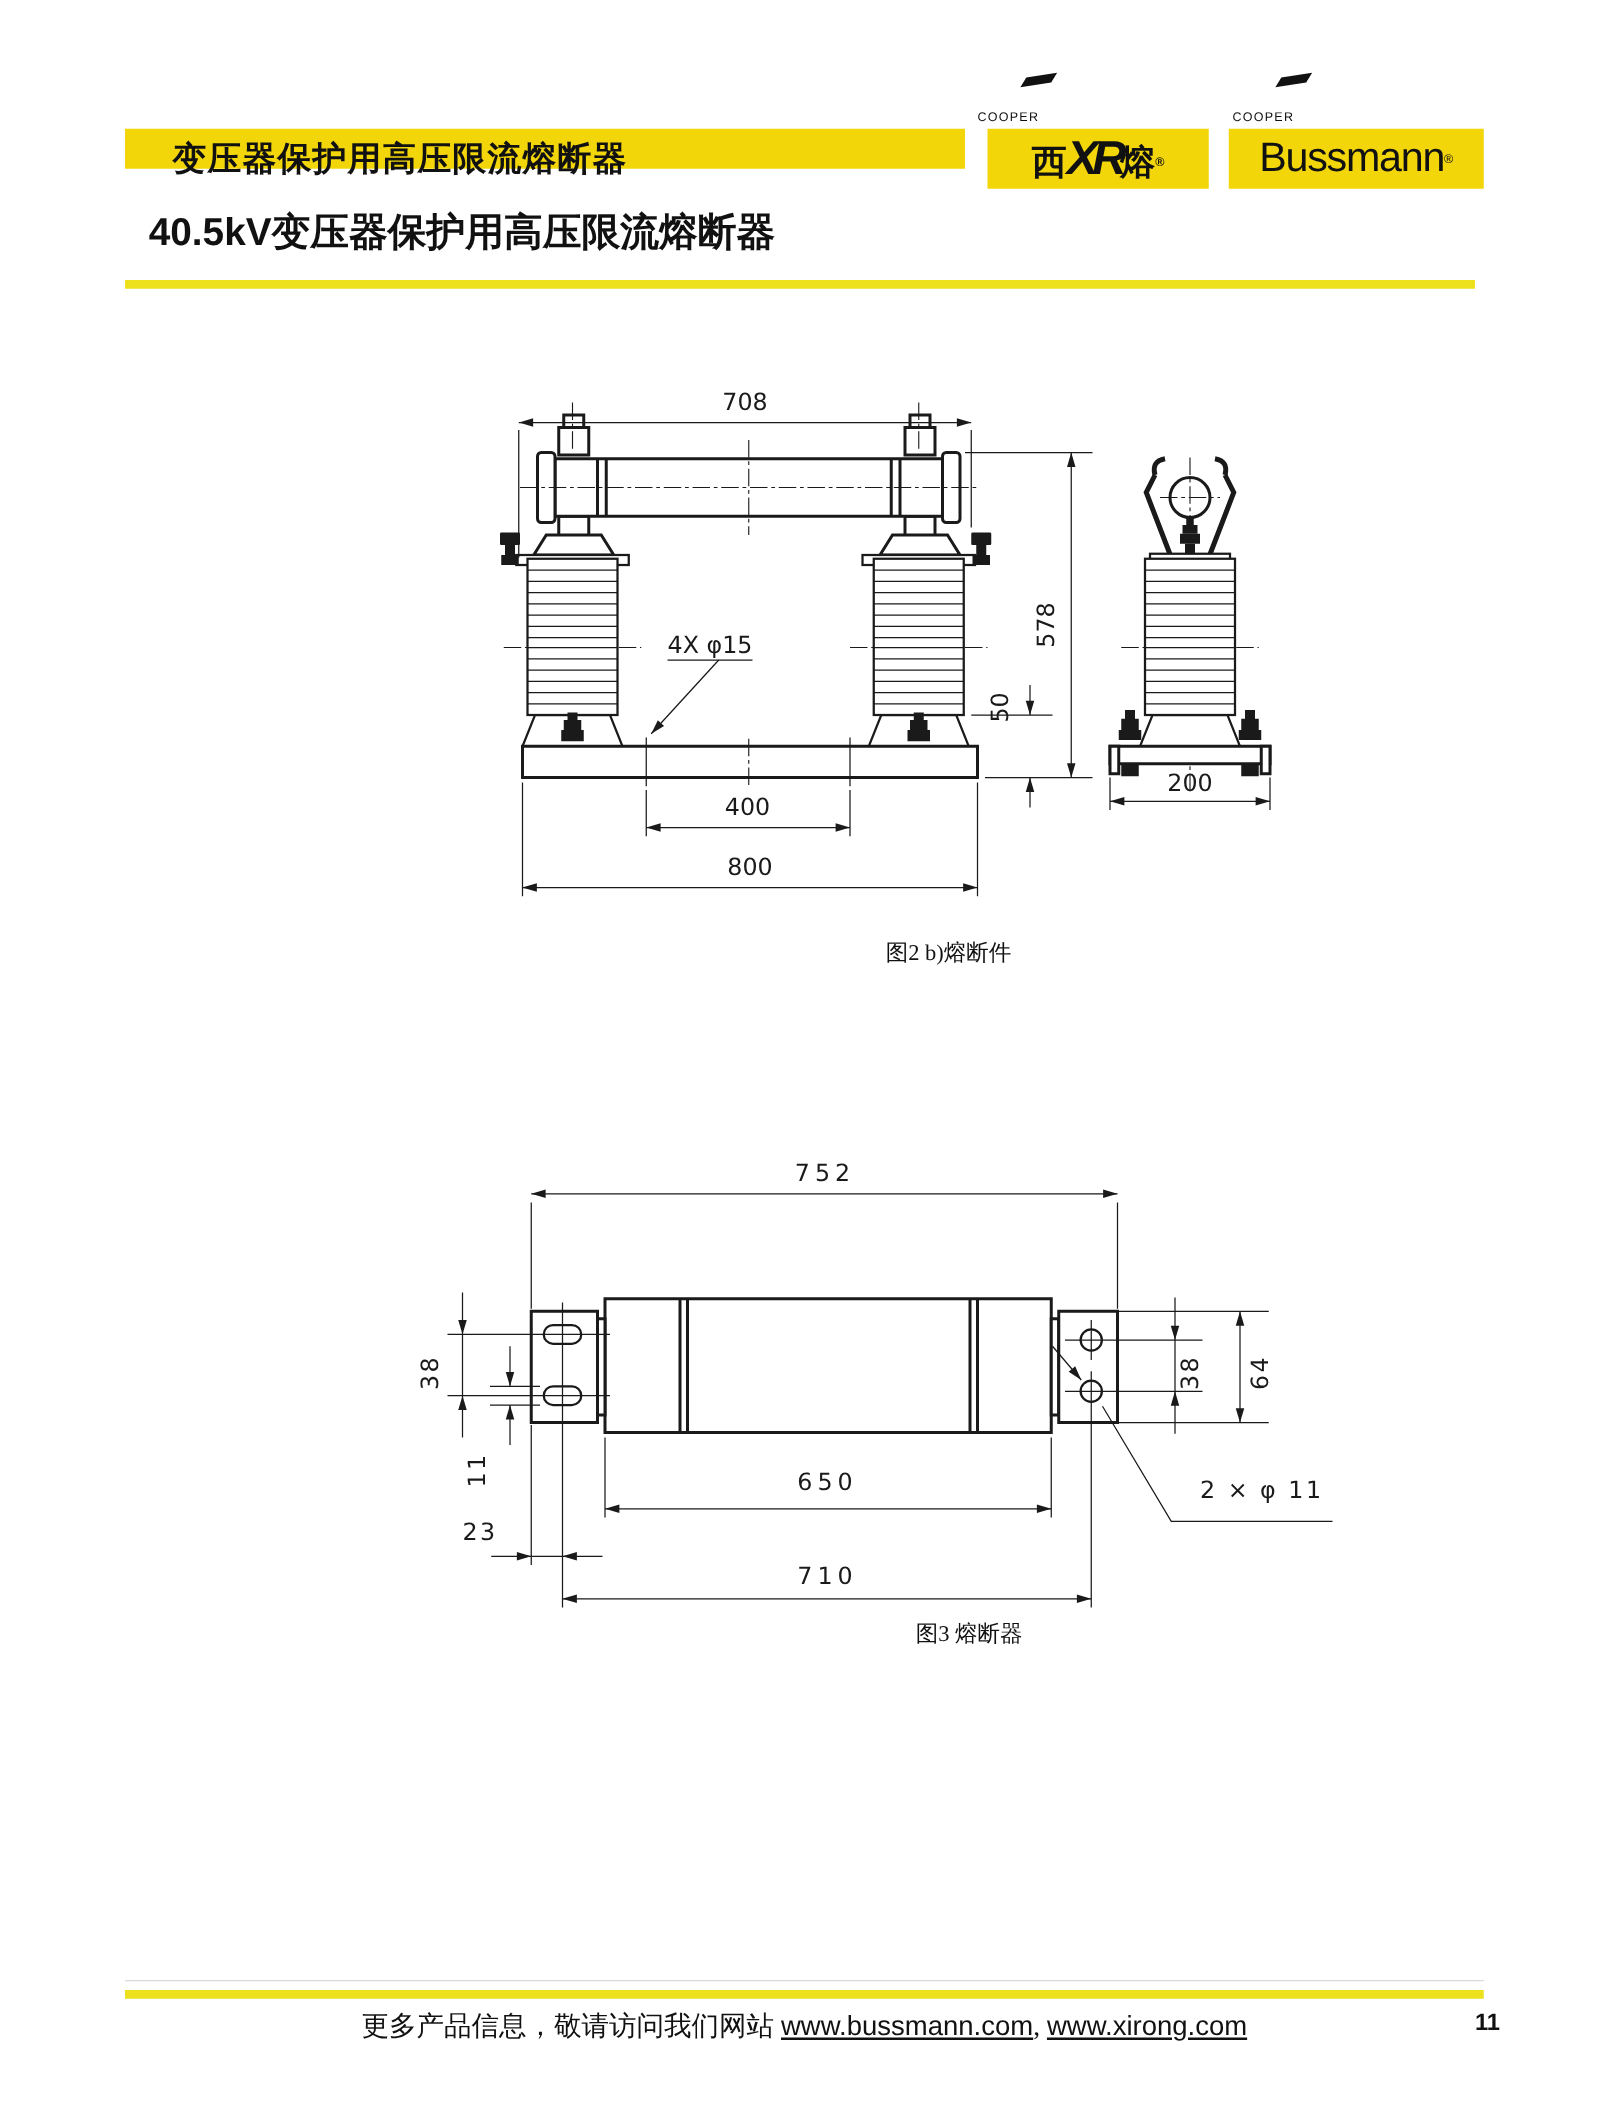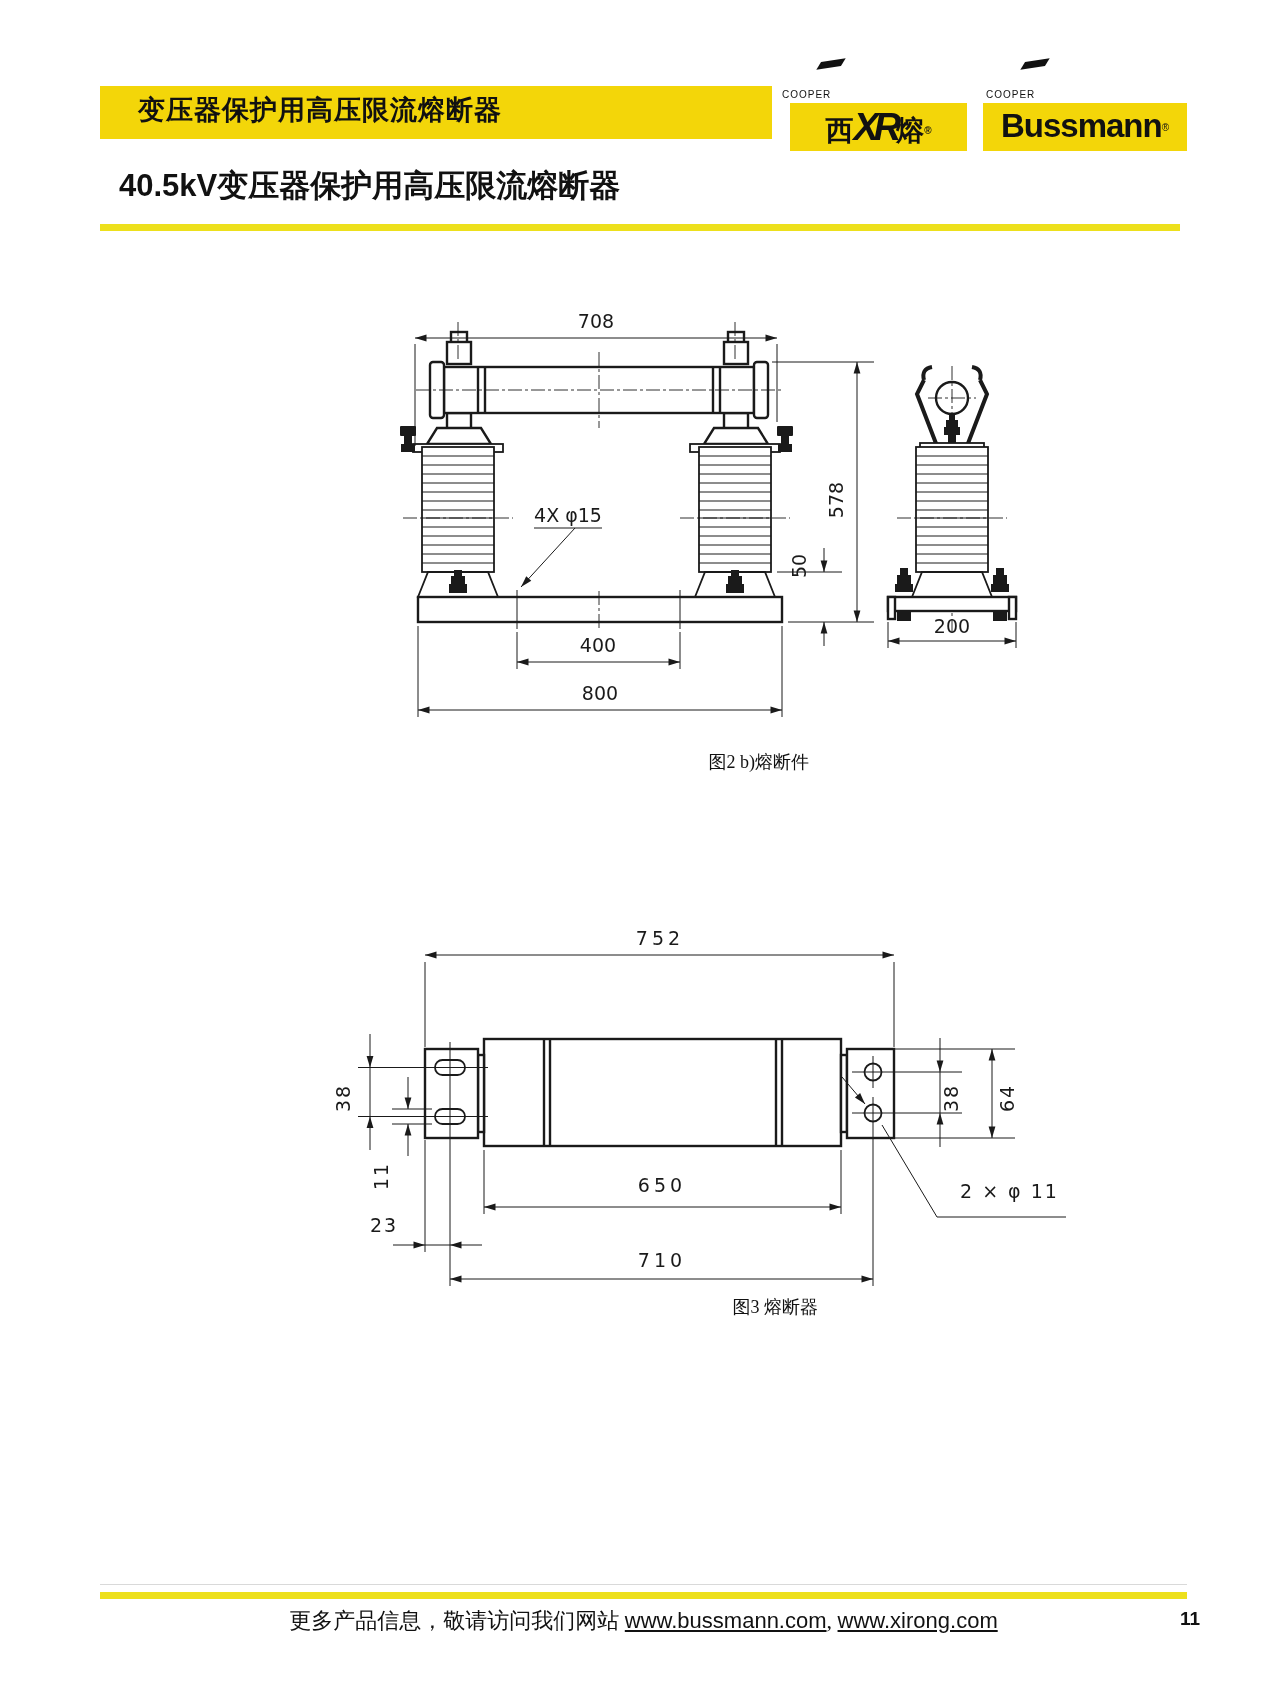--- a/index.html
+++ b/index.html
@@ -1,36 +1,36 @@
 <!DOCTYPE html>
 <html><head>
 <meta charset="utf-8">
 <style>
   html,body{margin:0;padding:0;background:#ffffff;}
   #page{position:relative;width:1287px;height:1689px;background:#ffffff;overflow:hidden;
         font-family:"Liberation Sans","DejaVu Sans",sans-serif;color:#111;}
 
   
   .hbar{position:absolute;background:#F3D609;}
-  #hdr-main{left:100px;top:86px;width:672px;height:53px;text-decoration:underline;}
+  #hdr-main{left:100px;top:103px;width:672px;height:32px;text-decoration:underline;}
   #hdr-main .txt{position:absolute;left:38px;top:0;line-height:48px;font-size:27px;font-weight:bold;color:#111;letter-spacing:1px;}
   #hdr-xr{left:790px;top:103px;width:177px;height:48px;text-align:center;}
   #hdr-buss{left:983px;top:103px;width:204px;height:48px;text-align:center;}
   .cooper{position:absolute;height:34px;font-size:10px;font-weight:normal;letter-spacing:1px;color:#111;}
   .cooper .ctxt{position:absolute;left:0;bottom:0;}
   .flag{position:absolute;width:22px;height:8px;background:#111;transform:skewX(-38deg) rotate(-10deg);}
   #cooper-1{left:782px;top:66px;width:110px;}
   #cooper-1 .flag{left:38px;top:-6px;}
   #cooper-2{left:986px;top:66px;width:110px;}
   #cooper-2 .flag{left:38px;top:-6px;}
   .xrline{line-height:48px;font-weight:bold;color:#111;white-space:nowrap;}
   .xr-cjk{font-size:28px;}
   .xr-xr{font-size:38px;font-style:italic;letter-spacing:-5px;font-weight:bold;}
   .reg{font-size:10px;vertical-align:super;}
-  .bussname{line-height:46px;font-size:33px;font-weight:bold;letter-spacing:-1px;}
+  .bussname{line-height:46px;font-size:33px;font-weight:normal;letter-spacing:-1px;}
 
   
   #title{position:absolute;left:119px;top:165px;font-size:31px;font-weight:bold;color:#111;}
   #title-rule{position:absolute;left:100px;top:224px;width:1080px;height:7px;background:#EDE01C;}
 
   
   svg{position:absolute;}
   #fig2{left:160px;top:270px;}
   #fig3{left:320px;top:930px;}
   .caption{position:absolute;font-family:"Liberation Serif","DejaVu Serif",serif;font-size:18px;color:#111;text-align:right;}

